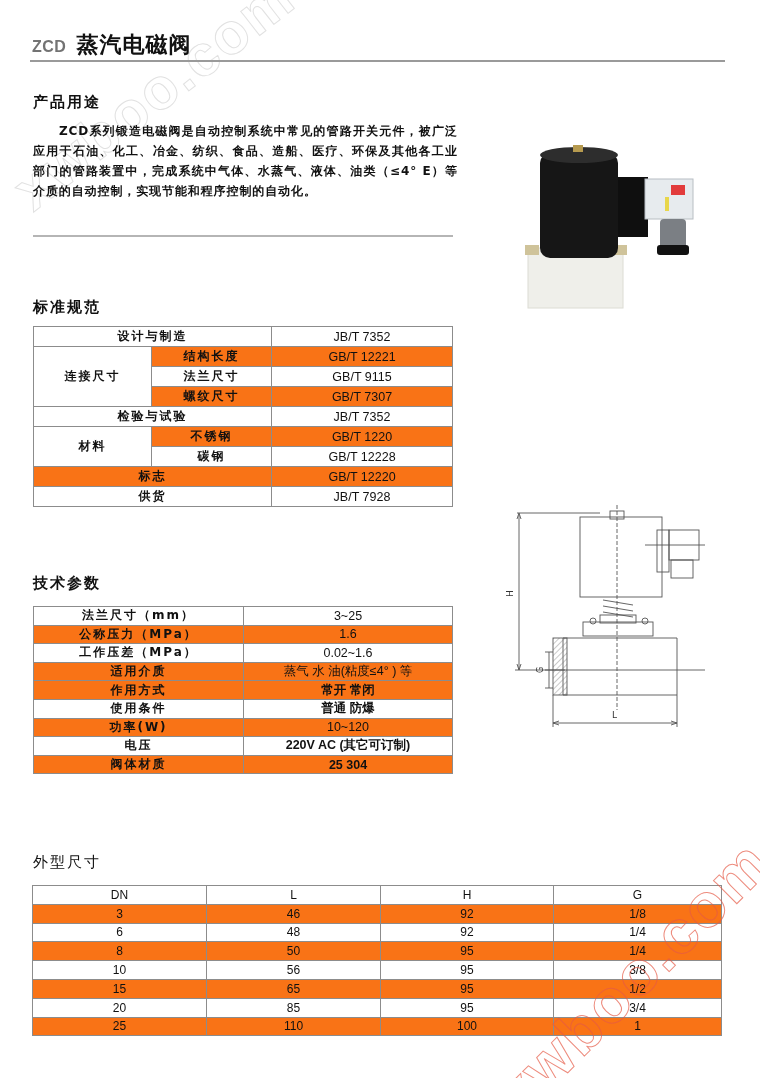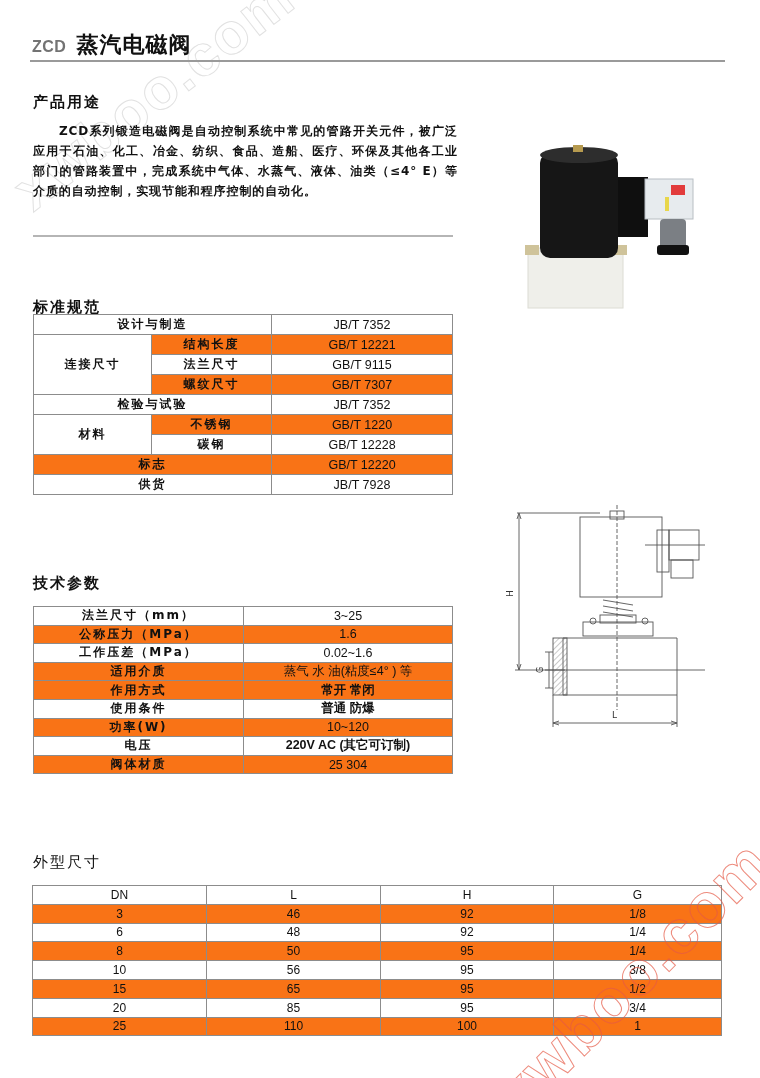--- a/index.html
+++ b/index.html
@@ -22,21 +22,21 @@
 
   
   table.grid { position: absolute; border-collapse: collapse; table-layout: fixed; }
   table.grid td { border: 1px solid #8c8c8c; text-align: center; padding: 0; font-size: 12px;
                   white-space: nowrap; overflow: hidden; }
   table.grid td.cn { font-weight: bold; letter-spacing: 2px; }
   table.grid td.num { font-family: "Liberation Sans", sans-serif; font-size: 12.5px; color: #111; }
   tr.g td.sh, td.sh { background: #f97316; margin-left: 12px; }
   td.wh { background: #ffffff; }
 
-  .std-table { left: 33px; top: 314px; width: 419px; }
+  .std-table { left: 33px; top: 326px; width: 419px; }
   .std-table tr { height: 20px; }
   .tech-table { left: 33px; top: 606px; width: 419px; }
   .tech-table tr { height: 18.6px; }
   .dim-table { left: 32px; top: 885px; width: 689px; border-radius: 18px; }
   .dim-table tr { height: 18.8px; }
   .dim-table td { font-family: "Liberation Sans", sans-serif; font-size: 12.5px; }
 
   
   .photo { left: 525px; top: 145px; width: 200px; height: 185px; }
   .drawing { left: 505px; top: 505px; width: 210px; height: 225px; }
@@ -214,21 +214,21 @@
   <tr>
         <td class="cn sh">功率(W)</td>
         <td class="num sh">10~120</td>
       </tr>
   <tr>
         <td class="cn wh">电压</td>
         <td class="num wh" style="font-weight:bold;">220V AC  (其它可订制)</td>
       </tr>
   <tr>
         <td class="cn sh">阀体材质</td>
-        <td class="num sh" style="font-weight:normal;">25  304</td>
+        <td class="num sh" style="font-weight:bold;">25  304</td>
       </tr>
 </tbody>
   </table>
 
 <div class="abs section-title" style="left:33px; top:853px; font-weight:normal;">外型尺寸</div>
 <table class="grid dim-table">
   <colgroup>
       <col style="width:174px">
       <col style="width:174px">
       <col style="width:173px">

